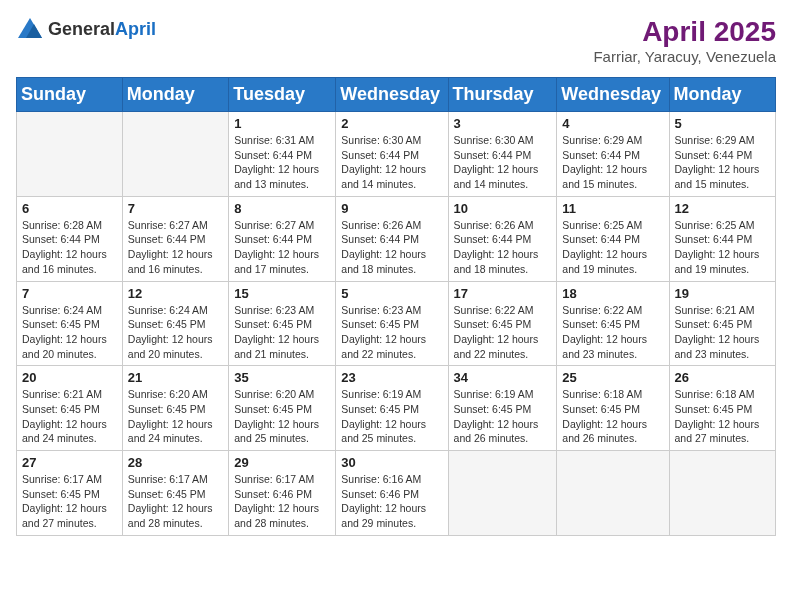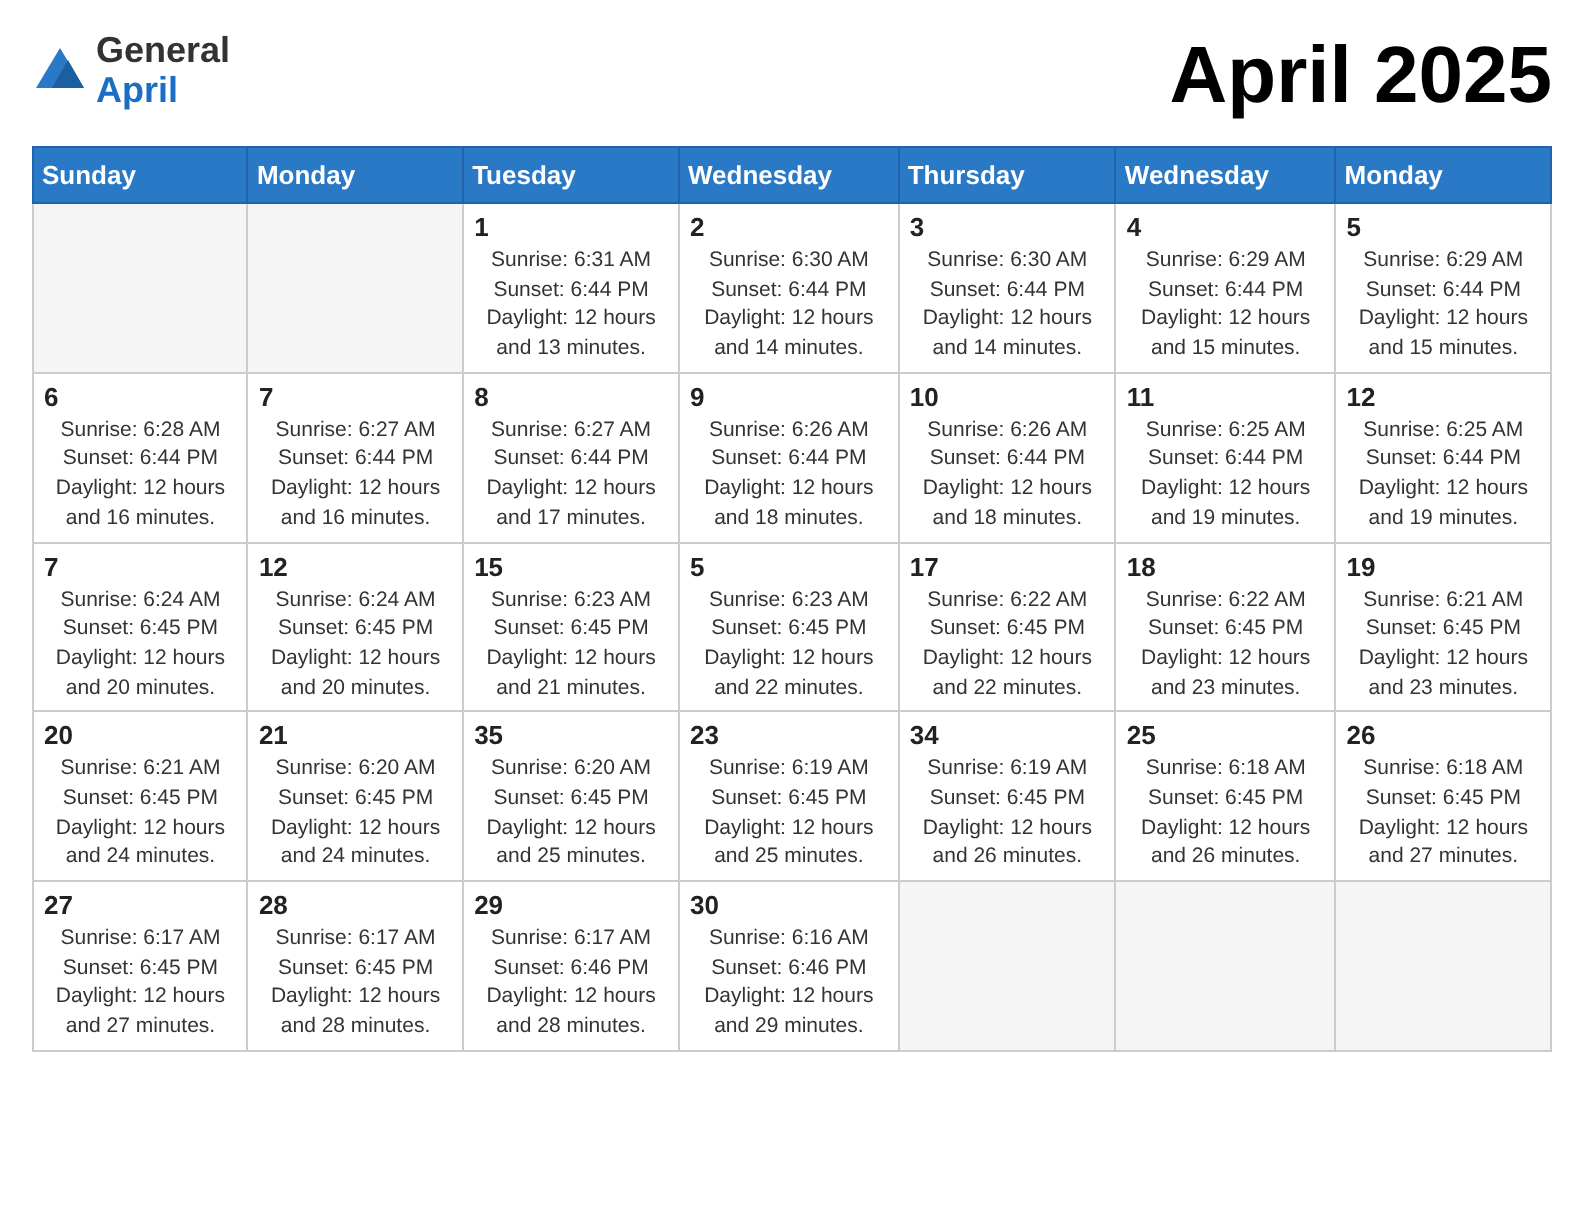--- a/index.html
+++ b/index.html
@@ -15,21 +15,20 @@
       justify-content: space-between;
       align-items: flex-start;
       margin-bottom: 12px;
     }
     .logo {
       display: flex;
       align-items: center;
     }
     .logo-text {
       display: flex;
-      flex-direction: column;
       line-height: 1.1;
     }
     .logo-general {
       font-size: 18px;
       font-weight: bold;
       color: #333;
     }
     .logo-blue {
       font-size: 18px;
       font-weight: bold;
@@ -37,39 +36,39 @@
     }
     .logo-icon {
       width: 28px;
       height: 28px;
       margin-right: 4px;
     }
     .title-area {
       text-align: right;
     }
     .calendar-title {
-      font-size: 40px;
-      font-weight: bold;
-      color: #000000;
+      font-size: 28px;
+      font-weight: bold;
+      color: #701a75;
     }
     .calendar-subtitle {
       font-size: 15px;
       color: #555;
     }
     table {
       width: 100%;
       border-collapse: collapse;
       font-size: 11px;
     }
     thead th {
       background-color: #2979c7;
       color: #fff;
       padding: 6px 4px;
       text-align: left;
-      font-size: 13px;
+      font-size: 18px;
       font-weight: bold;
       border: 1px solid #2162a8;
     }
     tbody td {
       border: 1px solid #ccc;
       vertical-align: top;
       padding: 4px 5px;
       width: 113px;
       min-height: 70px;
       background: #fff;
@@ -78,21 +77,20 @@
       font-size: 13px;
       font-weight: bold;
       color: #222;
       display: block;
       margin-bottom: 2px;
     }
     .day-info {
       font-size: 10.5px;
       color: #333;
       line-height: 1.4;
-      text-align: center;
     }
     .empty-cell {
       background: #f9f9f9;
     }
     tbody tr:nth-child(odd) td {
       background: #fff;
     }
     tbody tr td.empty-cell {
       background: #f5f5f5;
     }
@@ -106,20 +104,21 @@
       <polygon points="14,2 26,22 2,22" fill="#2979c7"></polygon>
       <polygon points="18,8 26,22 10,22" fill="#1a5fa0"></polygon>
     </svg>
     <div class="logo-text">
       <span class="logo-general">General</span>
       <span class="logo-blue">April</span>
     </div>
   </div>
   <div class="title-area">
     <div class="calendar-title">April 2025</div>
+    <div class="calendar-subtitle">Farriar, Yaracuy, Venezuela</div>
   </div>
 </div>
 
 <table>
   <thead>
     <tr>
     <th>Sunday</th>
         <th>Monday</th>
         <th>Tuesday</th>
         <th>Wednesday</th>

